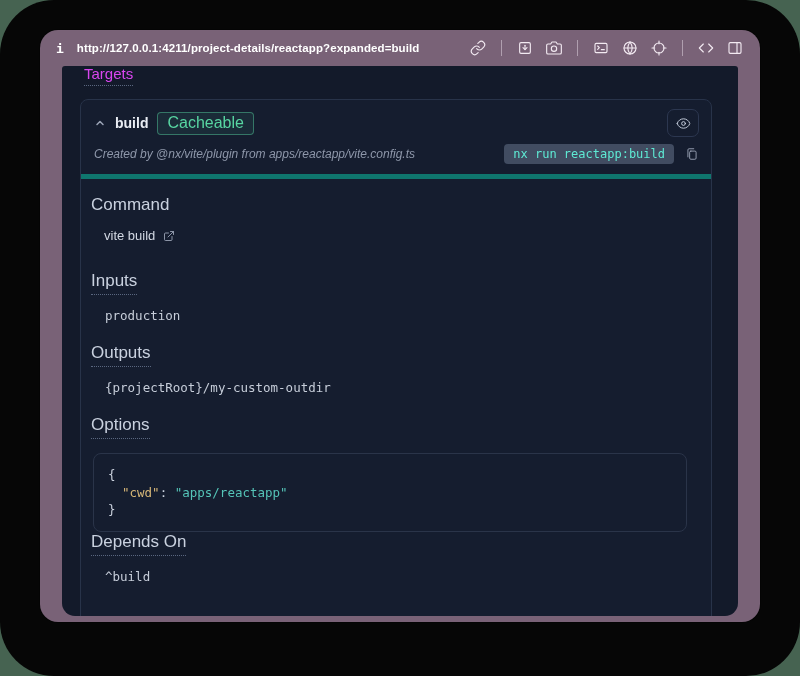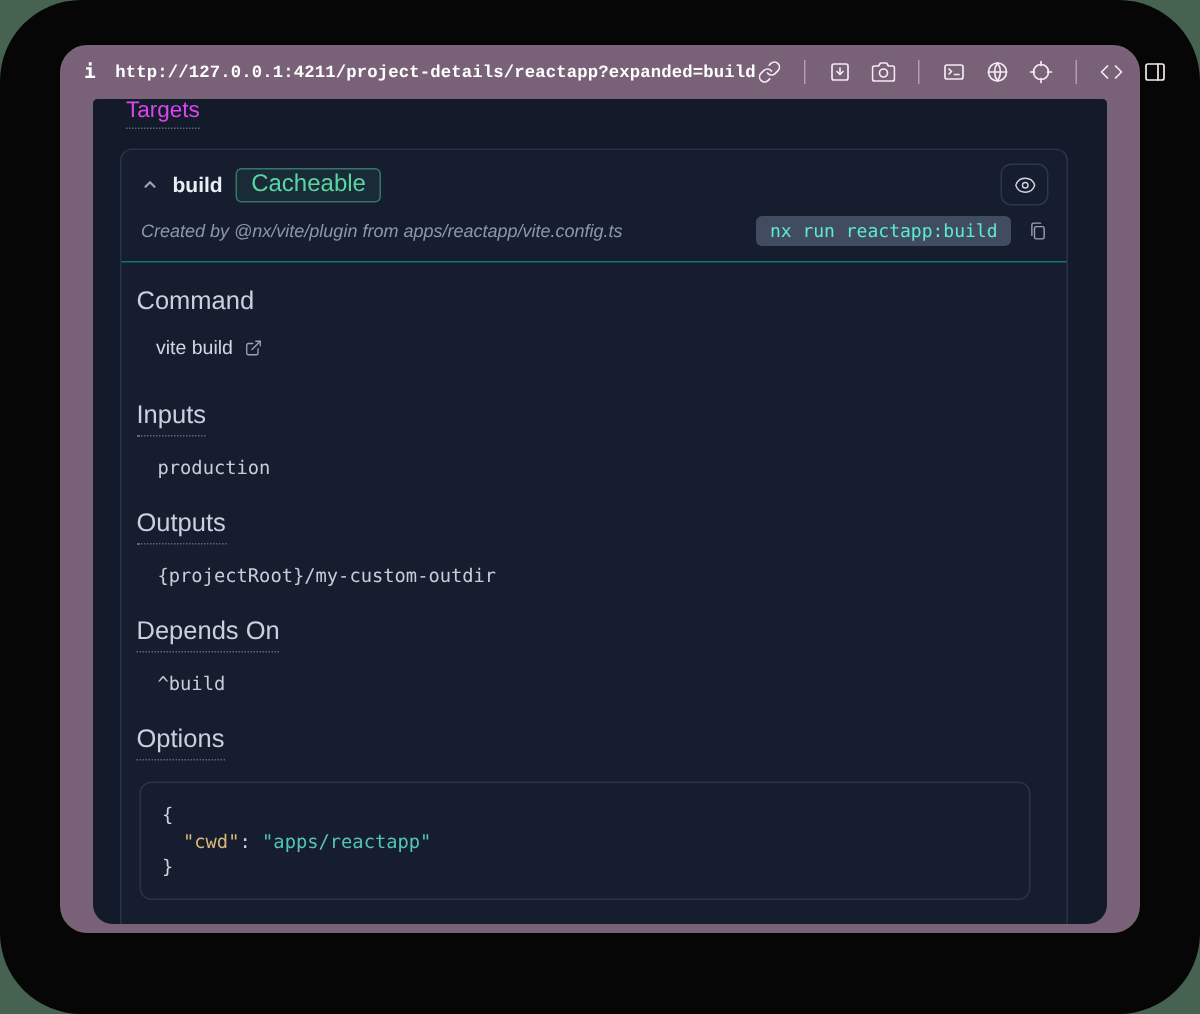--- a/index.html
+++ b/index.html
@@ -19,21 +19,21 @@
     box-shadow:0 0 0 1px rgba(0,0,0,.25);
   }
   .toolbar{
     height:36px;display:flex;align-items:center;padding:0 16px;color:#f3eaf2;
   }
   .info-glyph{
     font-family:"DejaVu Sans Mono", monospace;font-weight:700;font-size:13px;
     margin-right:13px;color:#ffffff;
   }
   .url{
-    font-family:Liberation Mono, monospace;font-weight:700;font-size:11.5px;
+    font-family:Liberation Sans, sans-serif;font-weight:700;font-size:11.5px;
     color:#ffffff;letter-spacing:.1px;white-space:nowrap;
   }
   .tool-icons{margin-left:auto;display:flex;align-items:center;gap:11px;}
   .tbtn{display:flex;align-items:center;justify-content:center;width:18px;height:18px;cursor:pointer;}
   .tbtn svg{width:16px;height:16px;stroke:#f3eaf2;stroke-width:1.7;fill:none;stroke-linecap:round;stroke-linejoin:round;}
   .tdiv{width:1px;height:16px;background:rgba(245,235,244,.45);margin:0 3px;}
   
   .viewport{
     position:absolute;left:22px;right:22px;top:36px;bottom:6px;
     background:#131a2a;border-radius:3px 3px 13px 13px;overflow:hidden;
@@ -56,21 +56,21 @@
     border:1px solid rgba(88,213,162,.45);background:rgba(88,213,162,.08);
     border-radius:4px;padding:2.5px 9px;line-height:1;
   }
   .spacer{flex:1;}
   .eye-btn{
     width:30px;height:26px;border:1px solid #2c3750;border-radius:7px;
     display:flex;align-items:center;justify-content:center;cursor:pointer;background:transparent;
   }
   .eye-btn svg{width:15px;height:15px;stroke:#ccd4e2;stroke-width:1.5;fill:none;stroke-linecap:round;stroke-linejoin:round;}
   .created-row{
-    display:flex;align-items:center;padding:5px 12px 10px 13px;border-bottom:1px solid #0f766e;
+    display:flex;align-items:center;padding:5px 12px 10px 13px;border-bottom:5px solid #0f766e;
   }
   .created-text{font-style:italic;font-size:12px;color:#8e97aa;flex:1;}
   .cmd-chip{
     font-family:"DejaVu Sans Mono", monospace;font-size:12px;color:#5eead4;
     background:#414c61;border-radius:4px;padding:3px 9px;white-space:nowrap;
   }
   .copy-btn{display:flex;align-items:center;margin-left:11px;cursor:pointer;}
   .copy-btn svg{width:14px;height:14px;stroke:#9aa3b5;stroke-width:1.6;fill:none;stroke-linecap:round;stroke-linejoin:round;}
   
   .card-body{padding:16px 12px 24px 10px;}
@@ -226,27 +226,27 @@
               <span class="sec-label dotted">Inputs</span>
               <div class="mono-block"><div>production</div></div>
             </div>
 
             <div>
               <span class="sec-label dotted">Outputs</span>
               <div class="mono-block"><div>{projectRoot}/my-custom-outdir</div></div>
             </div>
 
             <div>
+              <span class="sec-label dotted">Options</span>
+              <div class="options-box"><div>{</div><div class="json-indent"><span class="json-key">"cwd"</span><span>: </span><span class="json-val">"apps/reactapp"</span></div><div>}</div></div>
+            </div>
+
+            <div>
               <span class="sec-label dotted">Depends On</span>
               <div class="mono-block"><div>^build</div></div>
-            </div>
-
-            <div>
-              <span class="sec-label dotted">Options</span>
-              <div class="options-box"><div>{</div><div class="json-indent"><span class="json-key">"cwd"</span><span>: </span><span class="json-val">"apps/reactapp"</span></div><div>}</div></div>
             </div>
 
           </div>
         </div>
 
       </div>
     </div>
   </div>
 </div>
 

